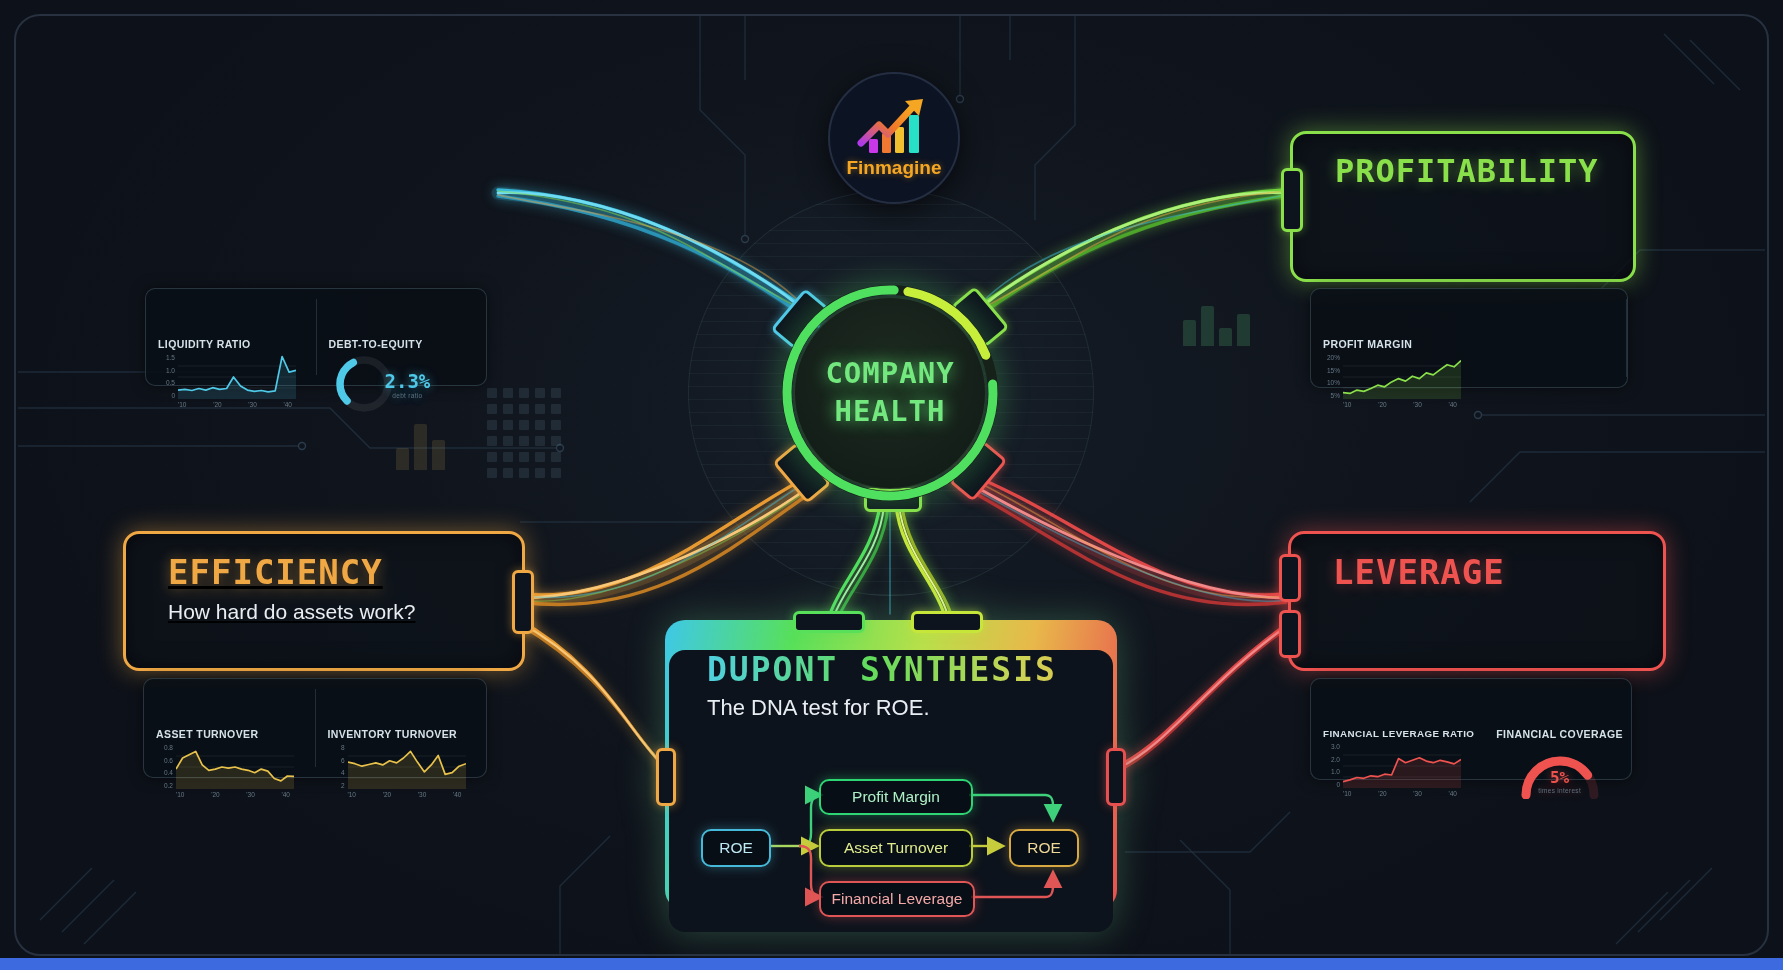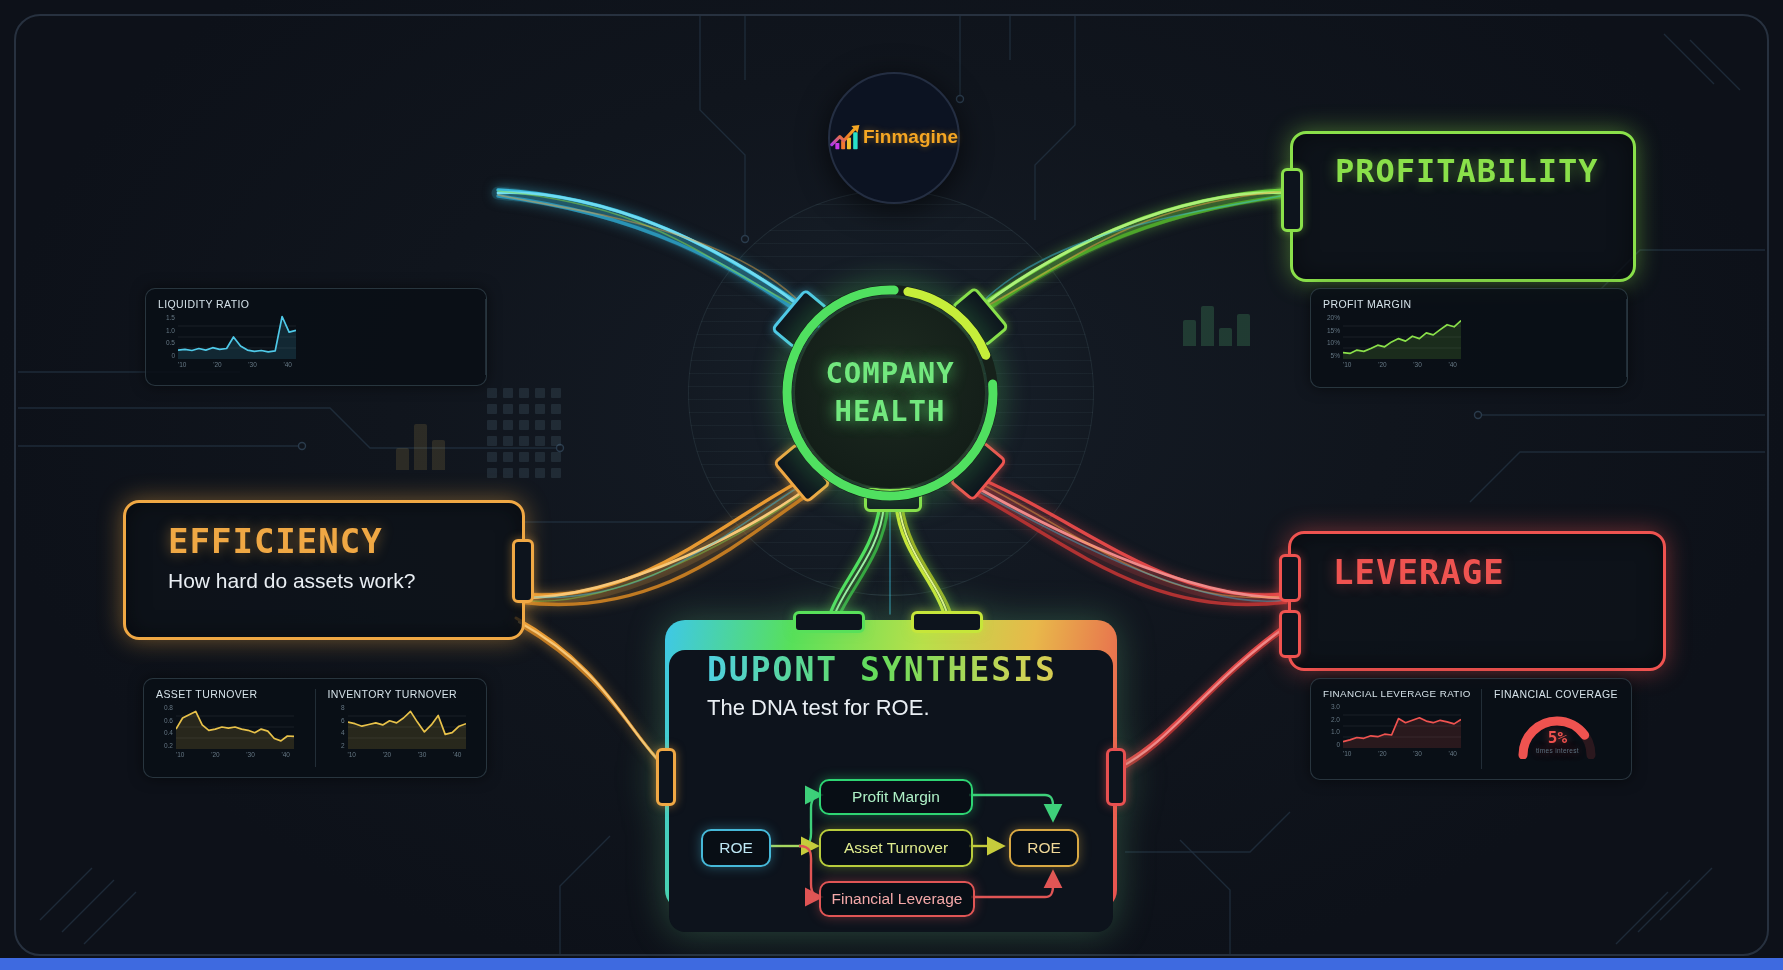--- a/index.html
+++ b/index.html
@@ -46,22 +46,22 @@
     border-radius:6px;box-shadow:0 0 10px var(--glow);}
   .card-title{font-family:"DejaVu Sans Mono",monospace;font-weight:700;font-size:34px;
     letter-spacing:1px;color:var(--c);text-shadow:0 0 14px var(--glow);margin:18px 0 6px 42px;}
   .card-sub{font-size:21px;color:#e9eef3;margin:0 0 0 42px;line-height:1.32;}
 
   
   .panel{position:absolute;background:rgba(9,15,22,.88);border:1px solid rgba(150,190,210,.22);
     border-radius:10px;display:flex;z-index:5;box-shadow:0 0 14px rgba(0,0,0,.5);}
   .metric{flex:1;padding:9px 10px 6px 12px;position:relative;}
   .vdiv{width:1px;background:rgba(150,190,210,.18);margin:10px 0;}
-  .mlabel{font-size:10.5px;font-weight:400;letter-spacing:.4px;color:#d5e2e9;
-    white-space:nowrap;margin-bottom:5px;}
+  .mlabel{font-size:10.5px;font-weight:700;letter-spacing:.4px;color:#d5e2e9;
+    white-space:nowrap;margin-bottom:5px;margin-top:40px;}
   .sparkrow{display:flex;align-items:stretch;}
   .yticks{display:flex;flex-direction:column;justify-content:space-between;
     width:17px;font-size:6.5px;color:#66788566;color:#667885;text-align:right;
     padding-right:3px;line-height:1;}
   .spark{width:118px;height:44px;}
   .xticks{display:flex;justify-content:space-between;margin-left:20px;width:114px;
     font-size:6.5px;color:#667885;margin-top:2px;}
   .gaugewrap{position:relative;display:flex;align-items:center;justify-content:center;height:62px;}
   .gval{position:absolute;text-align:center;font-family:"DejaVu Sans Mono",monospace;
     font-weight:700;line-height:1.1;}
@@ -77,21 +77,21 @@
   .center-node svg{position:absolute;inset:0;filter:drop-shadow(0 0 14px rgba(90,230,100,.55));}
   .center-core{position:absolute;left:16px;top:16px;right:16px;bottom:16px;border-radius:50%;
     background:radial-gradient(circle at 50% 40%, #1d2b20 0%, #15201a 60%, #101a14 100%);
     border:1px solid rgba(120,200,130,.18);display:flex;flex-direction:column;
     align-items:center;justify-content:center;}
   .center-core div{font-family:"DejaVu Sans Mono",monospace;font-weight:700;font-size:29px;
     letter-spacing:1px;color:#72e87e;text-shadow:0 0 16px rgba(90,230,110,.85);line-height:1.3;}
 
   
   .logo{position:absolute;left:828px;top:72px;width:128px;height:128px;border-radius:50%;
-    background:#0c1322;border:2px solid #242e42;z-index:7;display:flex;flex-direction:row;
+    background:#0c1322;border:2px solid #242e42;z-index:7;display:flex;flex-direction:column;
     align-items:center;justify-content:center;box-shadow:0 6px 30px rgba(0,0,0,.65);}
   .logo-name{font-size:19px;font-weight:700;color:#f5a623;margin-top:-2px;
     text-shadow:0 0 6px rgba(245,166,35,.45);}
 
   
   .dupont{position:absolute;left:665px;top:620px;width:452px;height:290px;border-radius:20px;
     background:linear-gradient(100deg,#3ec8e8 0%,#58e05a 26%,#b8e04a 52%,#e8b84a 74%,#e85050 100%);
     padding:4px;box-sizing:border-box;z-index:5;
     filter:drop-shadow(0 0 18px rgba(110,210,140,.3));}
   .dupont-inner{position:relative;width:100%;height:100%;background:#0d131c;border-radius:16px;}
@@ -259,20 +259,33 @@
             </svg></div>
       </div>
       <div class="xticks">
           <span>'10</span>
           <span>'20</span>
           <span>'30</span>
           <span>'40</span>
         </div>
     </div>
     <div class="vdiv"></div>
+    <div class="metric g-dte">
+      <div class="mlabel">DEBT-TO-EQUITY</div>
+      <div class="gaugewrap">
+        <div><svg width="62" height="62" viewBox="0 0 62 62">
+      <circle cx="31" cy="31" r="24" fill="none" stroke="rgba(255,255,255,.07)" stroke-width="7.5"></circle>
+      <circle cx="31" cy="31" r="24" fill="none" stroke="#4fc9e8" stroke-width="7.5" stroke-linecap="round" stroke-dasharray="45.2 150.8" transform="rotate(135 31 31)"></circle>
+            </svg></div>
+        <div class="gval">
+          <span>2.3%</span>
+          <small>debt ratio</small>
+        </div>
+      </div>
+    </div>
   </div>
 
   <div class="card" style="--c:#8ae04a;--glow:rgba(138,224,74,.45);left:1290px;top:131px;width:340px;height:145px;">
     <div class="card-title" style="font-size:32px;">PROFITABILITY</div>
     <div class="tab" style="left:-12px;top:34px;"></div>
   </div>
   <div class="panel" style="left:1310px;top:288px;width:316px;height:98px;">
     <div class="metric">
       <div class="mlabel">PROFIT MARGIN</div>
       <div class="sparkrow">
@@ -293,21 +306,21 @@
       <div class="xticks">
           <span>'10</span>
           <span>'20</span>
           <span>'30</span>
           <span>'40</span>
         </div>
     </div>
     <div class="vdiv"></div>
   </div>
 
-  <div class="card" style="--c:#f0a844;--glow:rgba(240,168,68,.45);left:123px;top:500px;width:396px;height:134px;">
+  <div class="card" style="--c:#f0a844;--glow:rgba(240,168,68,.45);left:123px;top:531px;width:396px;height:134px;text-decoration:underline;">
     <div class="card-title">EFFICIENCY</div>
     <div class="card-sub">How hard do assets work?</div>
     <div class="tab" style="right:-12px;top:36px;"></div>
   </div>
   <div class="panel" style="left:143px;top:678px;width:342px;height:98px;">
     <div class="metric">
       <div class="mlabel">ASSET TURNOVER</div>
       <div class="sparkrow">
         <div class="yticks">
             <span>0.8</span>

